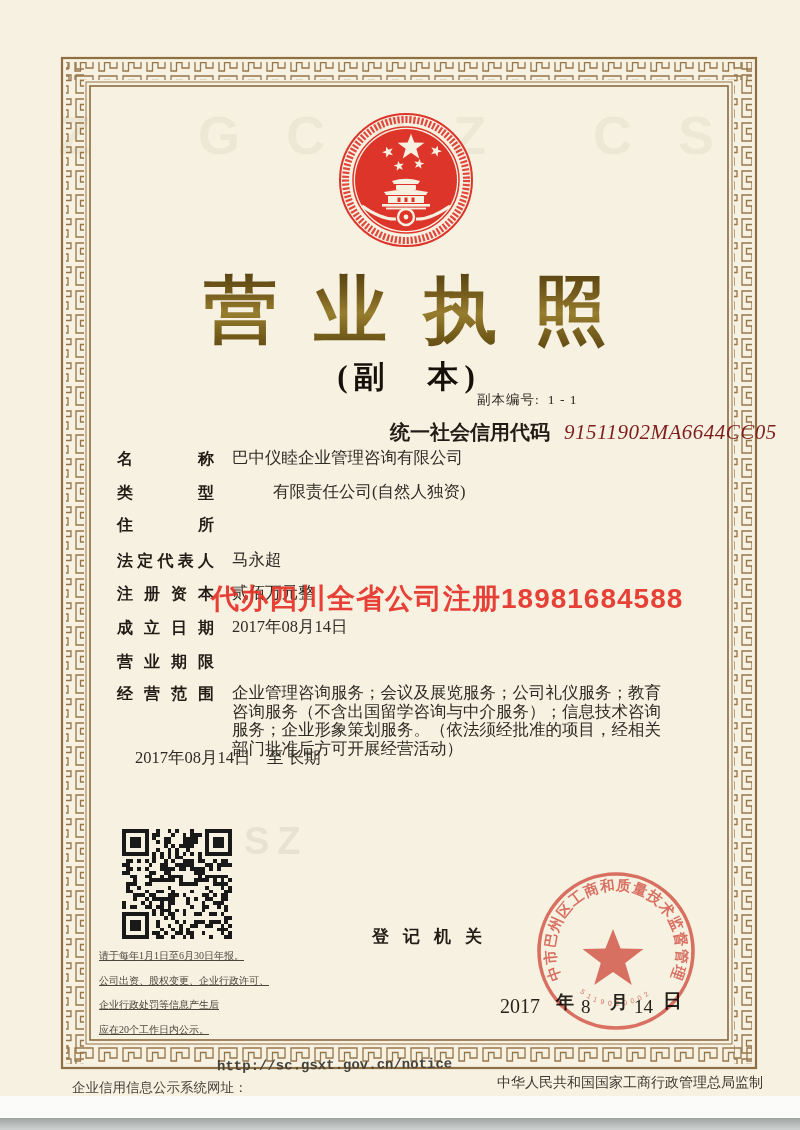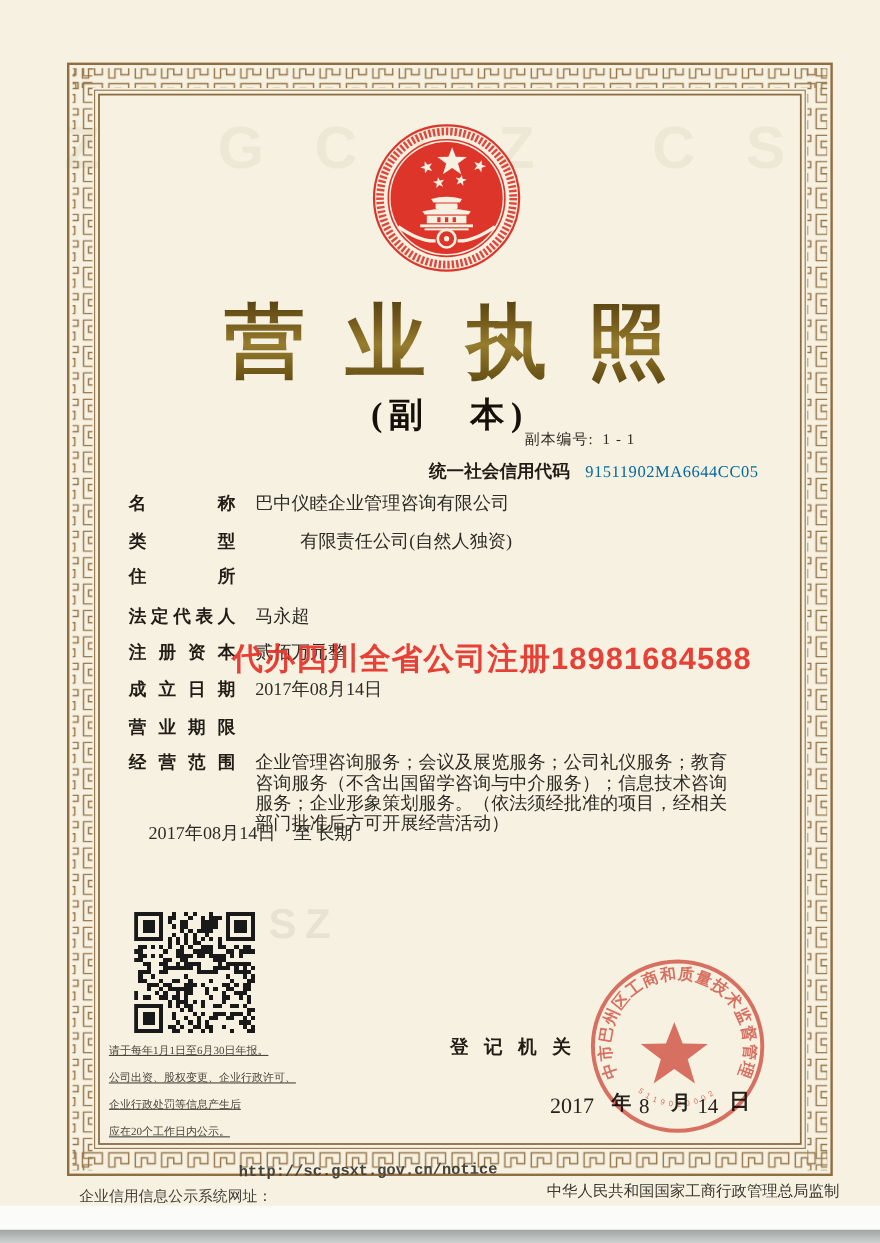--- a/index.html
+++ b/index.html
@@ -18,37 +18,37 @@
   
   .main-title{left:204px;top:262px;font-size:73px;font-weight:700;letter-spacing:37px;
       font-family:"Liberation Sans","DejaVu Sans",sans-serif;white-space:nowrap;
       background:linear-gradient(180deg,#4a3a0e 0%,#73591b 30%,#967d2e 52%,#6e5718 78%,#4e3d10 100%);
       -webkit-background-clip:text;background-clip:text;color:transparent;}
   .sub-title{left:409px;top:356px;transform:translateX(-50%);font-size:31px;font-weight:700;
       letter-spacing:6px;color:#15110a;white-space:nowrap;}
   .copy-no{left:477px;top:391px;font-size:13.5px;color:#2c2820;letter-spacing:1px;}
   .copy-no b{font-weight:400;margin-left:8px;}
   .credit{left:390px;top:419px;white-space:nowrap;}
-  .credit .lbl{font-family:Liberation Sans, sans-serif;font-weight:700;font-size:16px;color:var(--c-label);}
-  .credit .val{font-size:15px;letter-spacing:.5px;margin-left:14px;color:#0369a1;}
+  .credit .lbl{font-family:Liberation Sans, sans-serif;font-weight:700;font-size:20px;color:var(--c-label);}
+  .credit .val{font-size:21px;letter-spacing:.5px;margin-left:14px;color:#7f1d1d;font-style:italic;}
   
   .row{position:absolute;left:117px;display:flex;align-items:flex-start;}
   .row .lbl{width:97px;flex:0 0 97px;font-family:"Liberation Sans","DejaVu Sans",sans-serif;
             font-weight:700;font-size:16px;color:var(--c-label);
             text-align:justify;text-align-last:justify;line-height:19px;}
   .row .val{margin-left:18px;font-size:16.5px;line-height:18.5px;color:#2e2b24;}
   .r-name{top:449px;} .r-type{top:483px;gap:41px;} .r-addr{top:515px;} .r-legal{top:551px;}
   .r-cap{top:584px;}  .r-est{top:618px;}  .r-term{top:652px;flex-direction:column;} .r-scope{top:684px;}
   .w-addr{width:410px;} .w-scope{width:440px;}
   
   .watermark{left:211px;top:580px;font-family:"Liberation Sans",sans-serif;font-weight:700;
       font-size:28px;color:var(--c-wm);opacity:.92;white-space:nowrap;letter-spacing:1px;z-index:6;}
   
-  .reg-label{left:409px;top:925px;font-family:"Liberation Sans",sans-serif;font-weight:700;
-      font-size:17px;letter-spacing:14px;color:var(--c-label);white-space:nowrap;margin-top:15px;}
+  .reg-label{left:372px;top:925px;font-family:"Liberation Sans",sans-serif;font-weight:700;
+      font-size:17px;letter-spacing:14px;color:var(--c-label);white-space:nowrap;}
   .d{position:absolute;color:#26231d;}
   .d-y{left:500px;top:995px;font-size:20px;}
   .d-yu{left:556px;top:990px;font-size:18px;font-weight:700;}
   .d-m{left:581px;top:996px;font-size:19px;}
   .d-mu{left:610px;top:990px;font-size:18px;font-weight:700;}
   .d-d{left:634px;top:996px;font-size:19px;}
   .d-du{left:663px;top:988px;font-size:19px;font-weight:700;}
   
   .notice{left:99px;top:944px;font-size:10px;line-height:24.5px;color:#4b463c;text-decoration:underline;}
   

